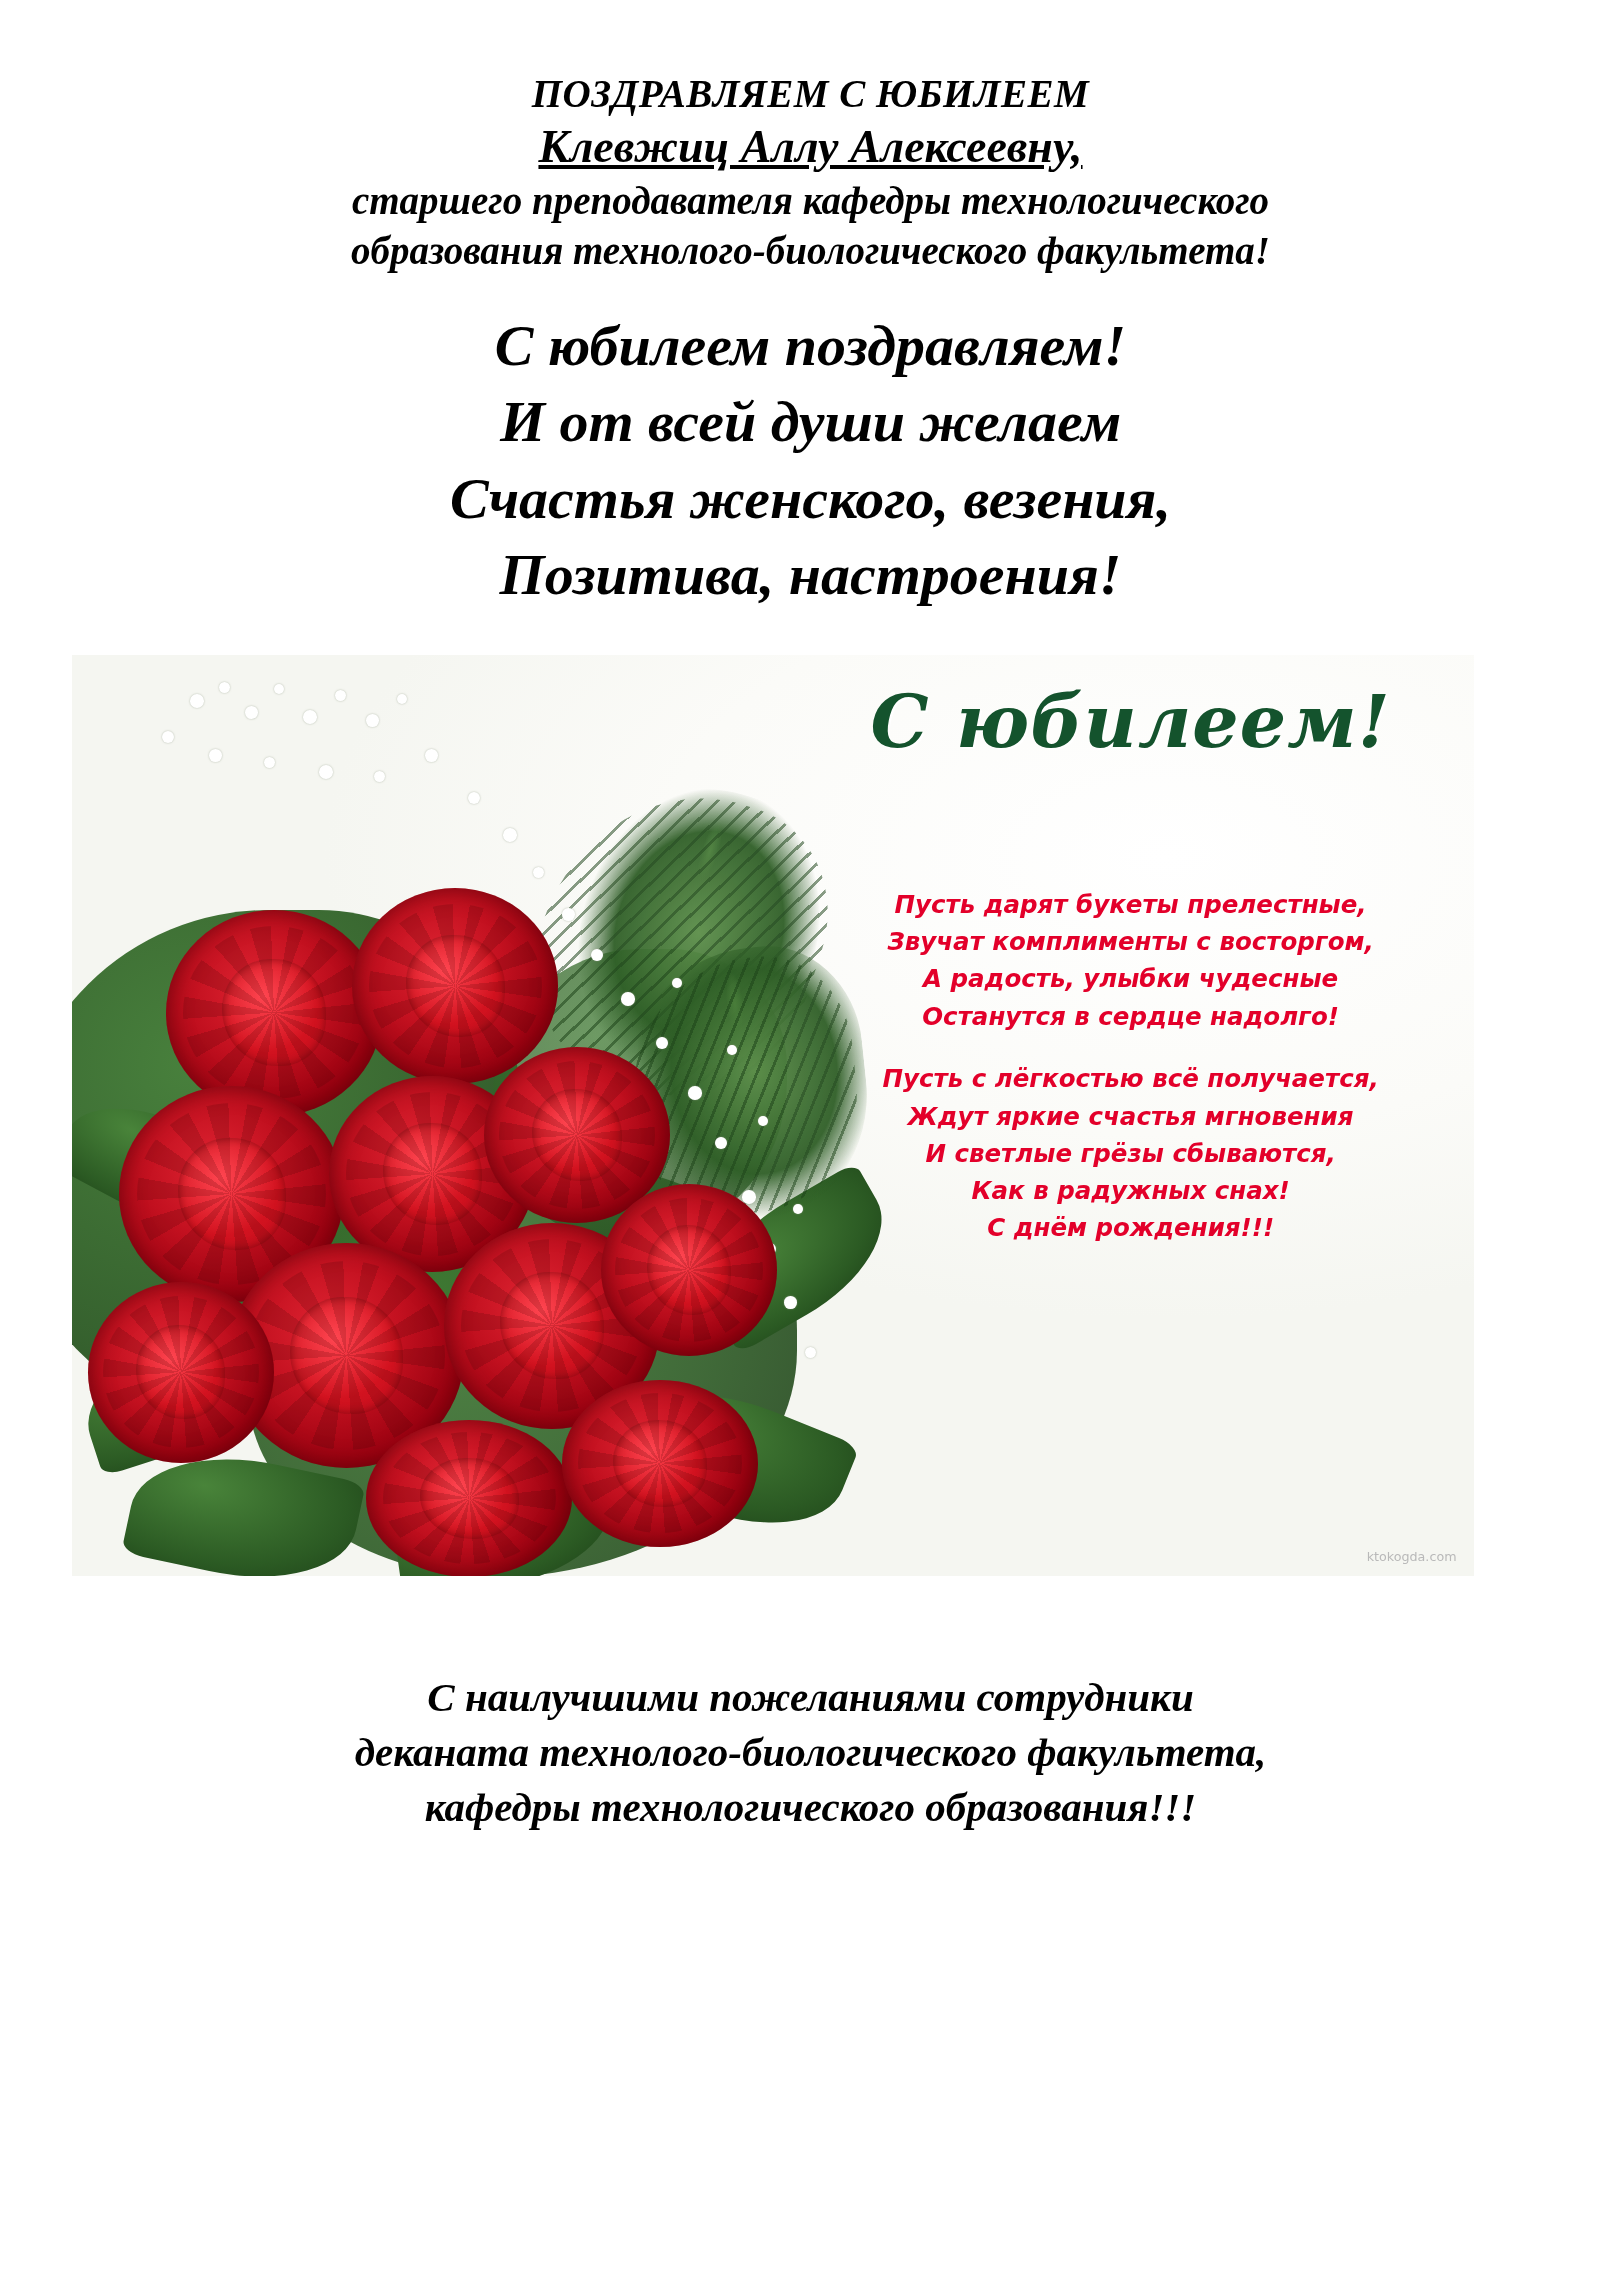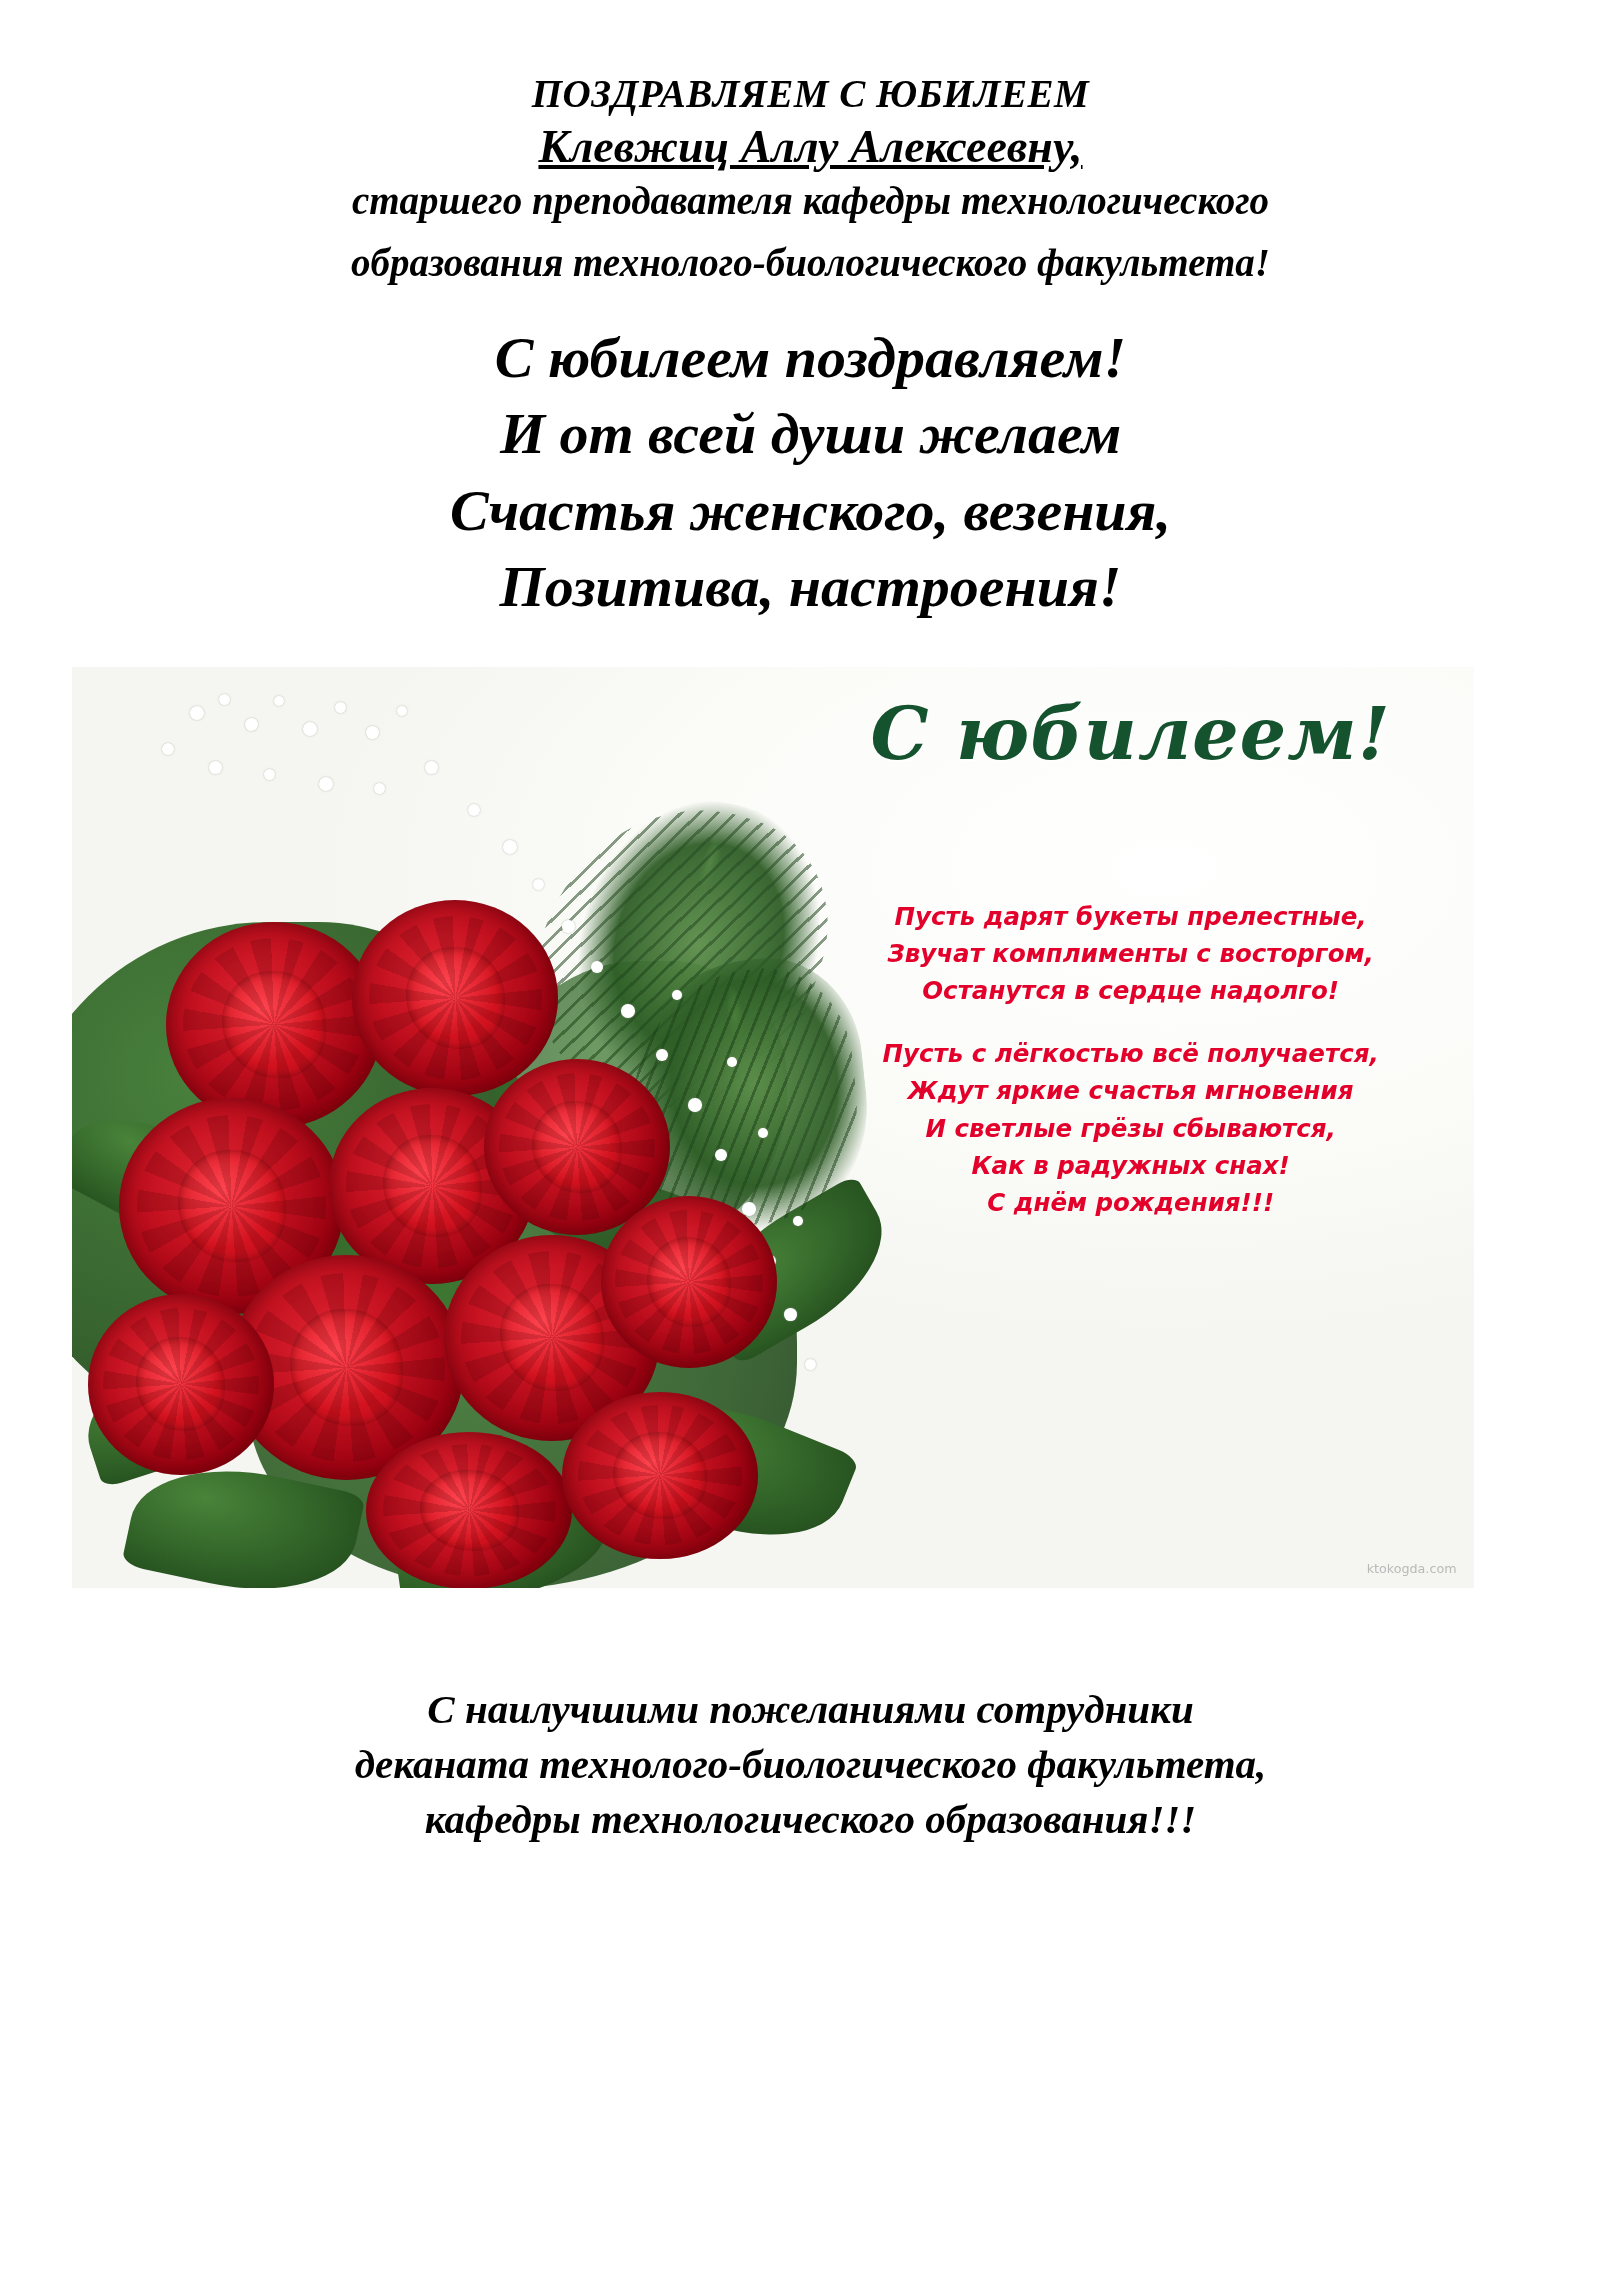--- a/index.html
+++ b/index.html
@@ -225,21 +225,21 @@
 <body>
 
 <div class="page">
 
   <div class="head-block">
     <div class="head-line1">ПОЗДРАВЛЯЕМ С ЮБИЛЕЕМ</div>
     <div class="head-line2">
       <span class="u">Клевжиц Аллу Алексеевну,</span>
     </div>
     <div class="head-sub">старшего преподавателя кафедры технологического</div>
-    <div class="head-sub" style="margin-top:12px">образования технолого-биологического факультета!</div>
+    <div class="head-sub" style="margin-top:0">образования технолого-биологического факультета!</div>
   </div>
 
   <div class="poem">
     <div class="poem-line">С юбилеем поздравляем!</div>
     <div class="poem-line">И от всей души желаем</div>
     <div class="poem-line">Счастья женского, везения,</div>
     <div class="poem-line">Позитива, настроения!</div>
   </div>
 
   <div class="picture-wrap">
@@ -306,20 +306,21 @@
         <div class="rose" style="left:294px; top:765px; width:206px; height:157px;"></div>
         <div class="rose" style="left:490px; top:725px; width:196px; height:167px;"></div>
       </div>
 
       <div class="card-greeting">С юбилеем!</div>
 
       <div class="card-verse">
         <div class="stanza">
           <div>Пусть дарят букеты прелестные,</div>
           <div>Звучат комплименты с восторгом,</div>
+          <div>А радость, улыбки чудесные</div>
           <div>Останутся в сердце надолго!</div>
         </div>
         <div class="stanza">
           <div>Пусть с лёгкостью всё получается,</div>
           <div>Ждут яркие счастья мгновения</div>
           <div>И светлые грёзы сбываются,</div>
           <div>Как в радужных снах!</div>
           <div>С днём рождения!!!</div>
         </div>
       </div>

